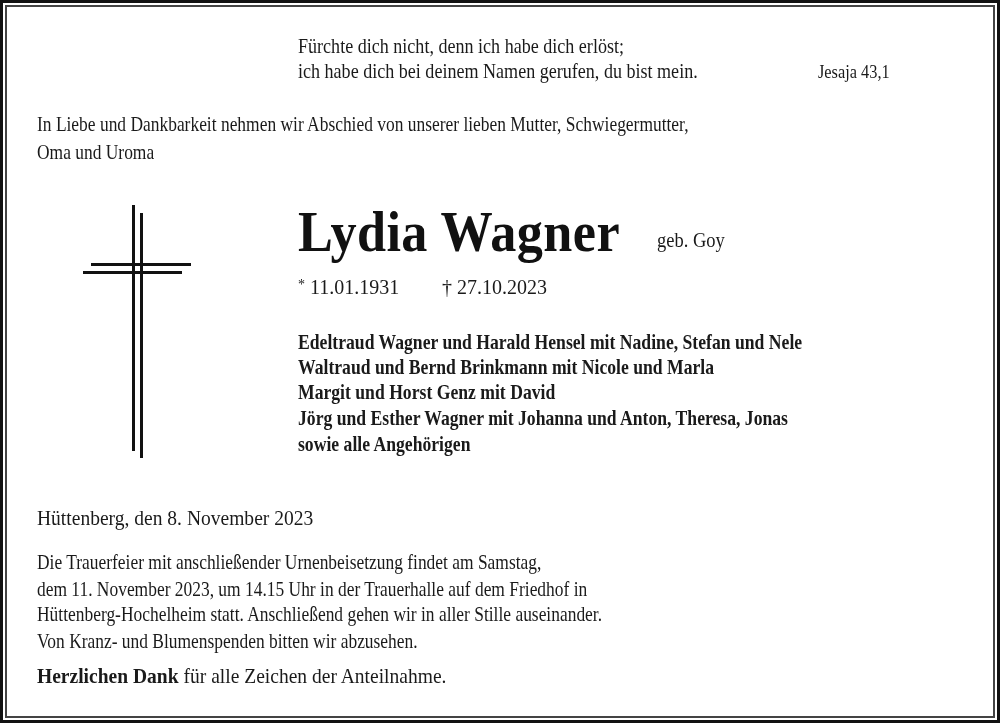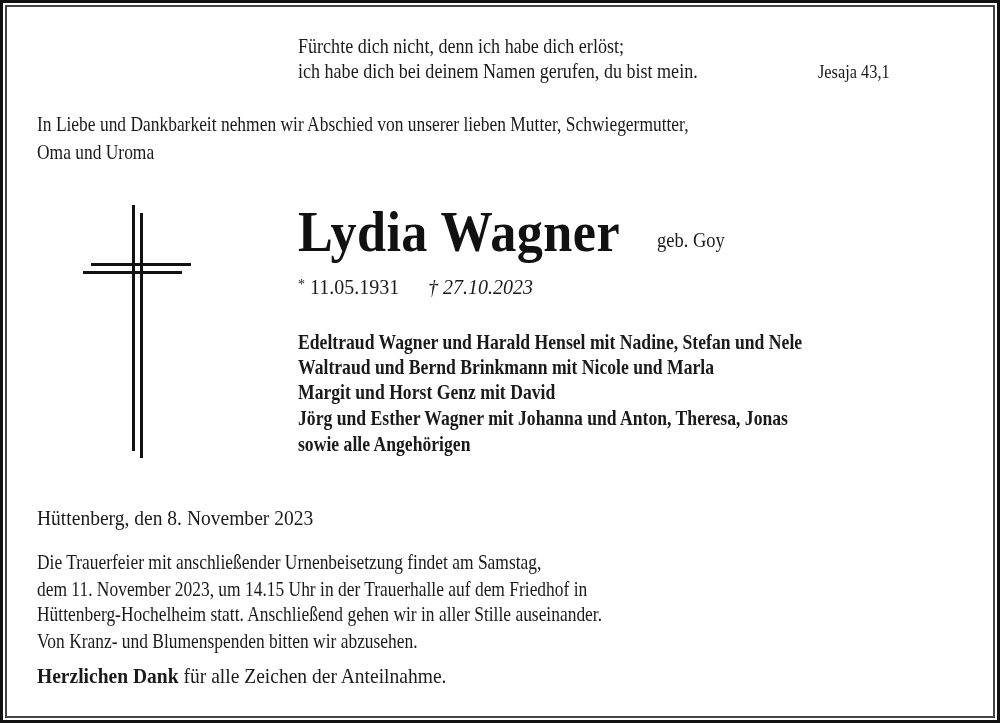--- a/index.html
+++ b/index.html
@@ -34,23 +34,23 @@
   <div class="cross-bar" style="left:91px; top:263px; width:100px; height:3px;"></div>
   <div class="cross-bar" style="left:83px; top:271px; width:99px; height:3px;"></div>
   <div style="position:absolute; left:135px; top:266px; width:5px; height:5px; background:#fff;"></div>
 </div>
 
 <div class="ln name" style="left:298px; top:203px; transform: scaleX(0.9);">Lydia Wagner</div>
 <div class="ln" style="left:657px; top:230px; font-size:21px; transform: scaleX(0.88);">geb. Goy</div>
 
 <div class="ln birth" style="left:298px; top:277px;">
   <span style="font-size:14px; vertical-align: 5px;">*</span>
-  <span>11.05.1931</span>
+  <span>11.01.1931</span>
 </div>
-<div class="ln birth" style="left:428px; top:277px;font-style:italic;">
+<div class="ln birth" style="left:442px; top:277px;">
   <span>†</span>
   <span>27.10.2023</span>
 </div>
 
 <div class="ln body21 bold" style="left:298px; top:332px; transform: scaleX(0.84);">Edeltraud Wagner und Harald Hensel mit Nadine, Stefan und Nele</div>
 <div class="ln body21 bold" style="left:298px; top:357px; transform: scaleX(0.84);">Waltraud und Bernd Brinkmann mit Nicole und Marla</div>
 <div class="ln body21 bold" style="left:298px; top:382px; transform: scaleX(0.84);">Margit und Horst Genz mit David</div>
 <div class="ln body21 bold" style="left:298px; top:408px; transform: scaleX(0.84);">Jörg und Esther Wagner mit Johanna und Anton, Theresa, Jonas</div>
 <div class="ln body21 bold" style="left:298px; top:434px; transform: scaleX(0.84);">sowie alle Angehörigen</div>
 

